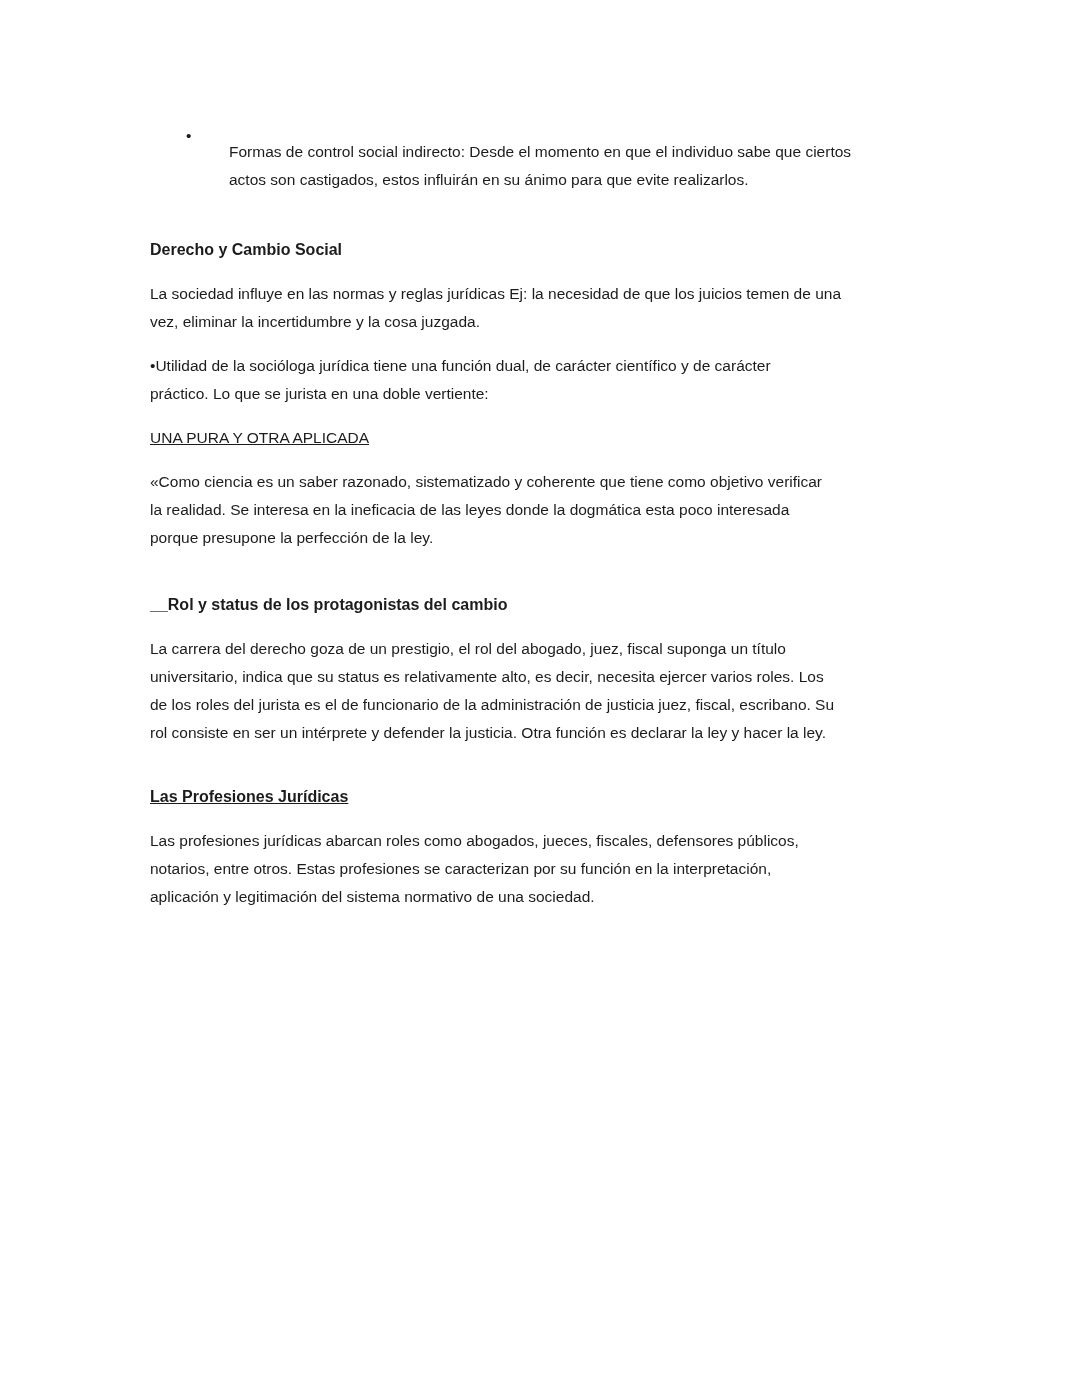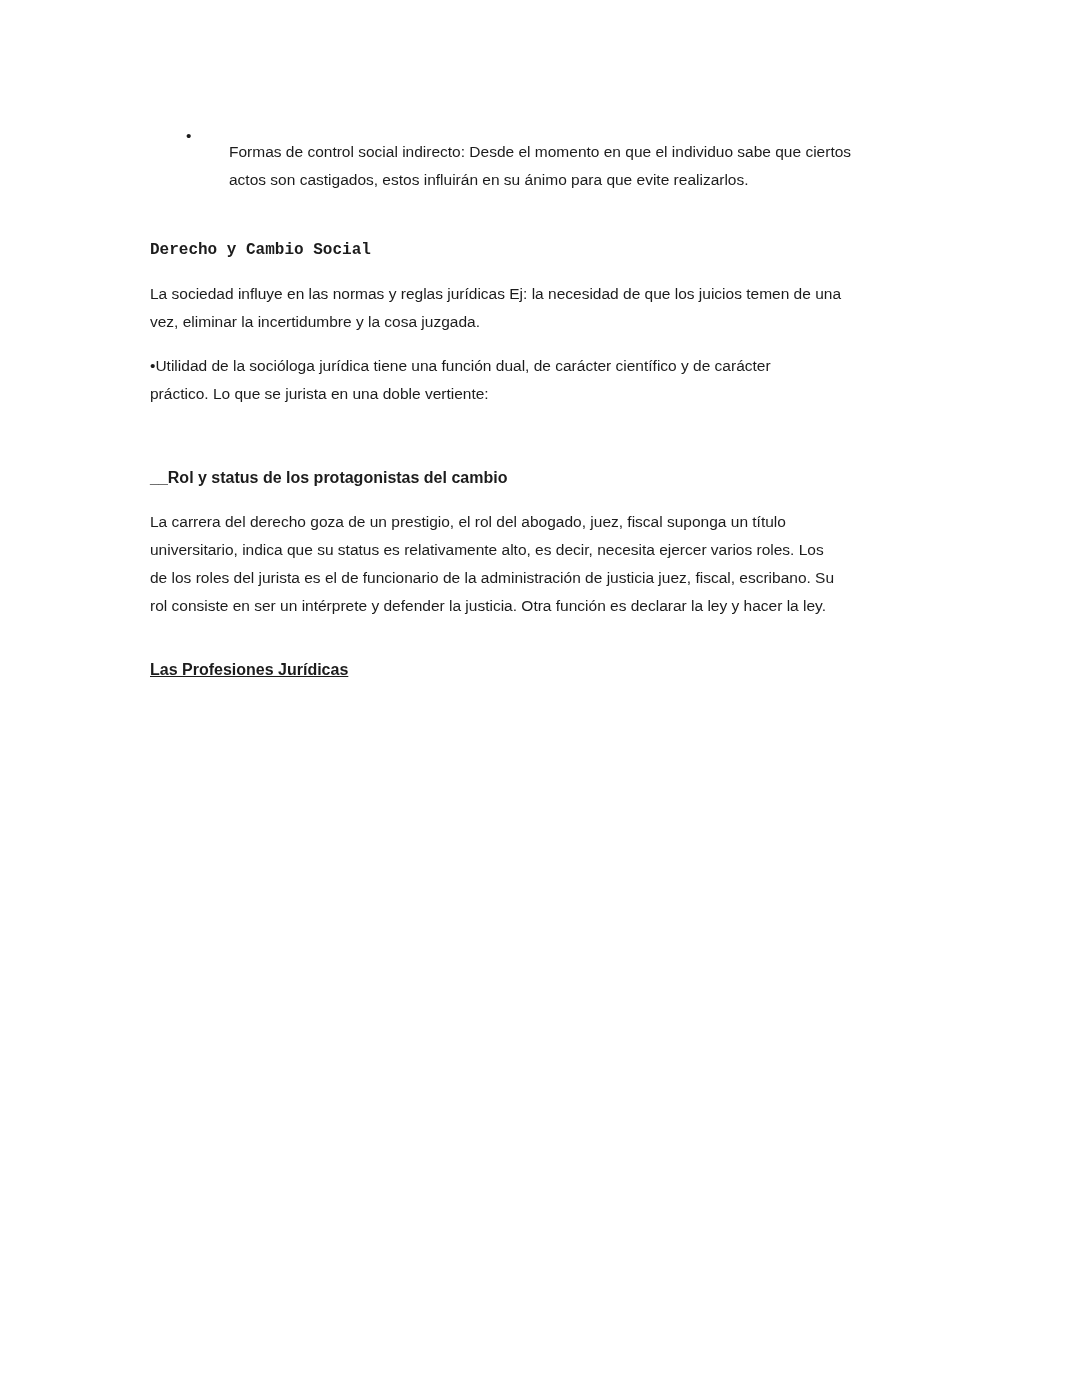--- a/index.html
+++ b/index.html
@@ -39,22 +39,22 @@
     line-height: 28px;
   }
   .bullet-text {
     flex: 1 1 auto;
     margin: 16px;
   }
   .heading {
     font-weight: bold;
     font-size: 16px;
   }
-  .heading-derecho      { margin: 26px 0 10px 0; font-family: Liberation Mono, monospace; }
-  .heading-rol          { margin: 56px 0 10px 0; }
+  .heading-derecho      { margin: 26px 0 10px 0; }
+  .heading-rol          { margin: 39px 0 10px 0; }
   .heading-profesiones  { margin: 36px 0 10px 0; text-decoration: underline; }
   .underline-line {
     text-decoration: underline;
   }
 </style>
 </head>
 <body>
 
 <div class="page">
   <div class="content">
@@ -66,26 +66,33 @@
     </div>
 
     <h2 class="heading heading-derecho">Derecho y Cambio Social</h2>
 
     <p class="para">La sociedad influye en las normas y reglas jurídicas Ej: la necesidad de que los juicios temen de una
 vez, eliminar la incertidumbre y la cosa juzgada.</p>
 
     <p class="para">•Utilidad de la socióloga jurídica tiene una función dual, de carácter científico y de carácter
 práctico. Lo que se jurista en una doble vertiente:</p>
 
+    <p class="underline-line">UNA PURA Y OTRA APLICADA</p>
 
+    <p class="para">«Como ciencia es un saber razonado, sistematizado y coherente que tiene como objetivo verificar
+la realidad. Se interesa en la ineficacia de las leyes donde la dogmática esta poco interesada
+porque presupone la perfección de la ley.</p>
 
     <h2 class="heading heading-rol">__Rol y status de los protagonistas del cambio</h2>
 
     <p class="para">La carrera del derecho goza de un prestigio, el rol del abogado, juez, fiscal suponga un título
 universitario, indica que su status es relativamente alto, es decir, necesita ejercer varios roles. Los
 de los roles del jurista es el de funcionario de la administración de justicia juez, fiscal, escribano. Su
 rol consiste en ser un intérprete y defender la justicia. Otra función es declarar la ley y hacer la ley.</p>
 
     <h2 class="heading heading-profesiones">Las Profesiones Jurídicas</h2>
 
+    <p class="para">Las profesiones jurídicas abarcan roles como abogados, jueces, fiscales, defensores públicos,
+notarios, entre otros. Estas profesiones se caracterizan por su función en la interpretación,
+aplicación y legitimación del sistema normativo de una sociedad.</p>
 
   </div>
 </div>
 
 </body></html>

